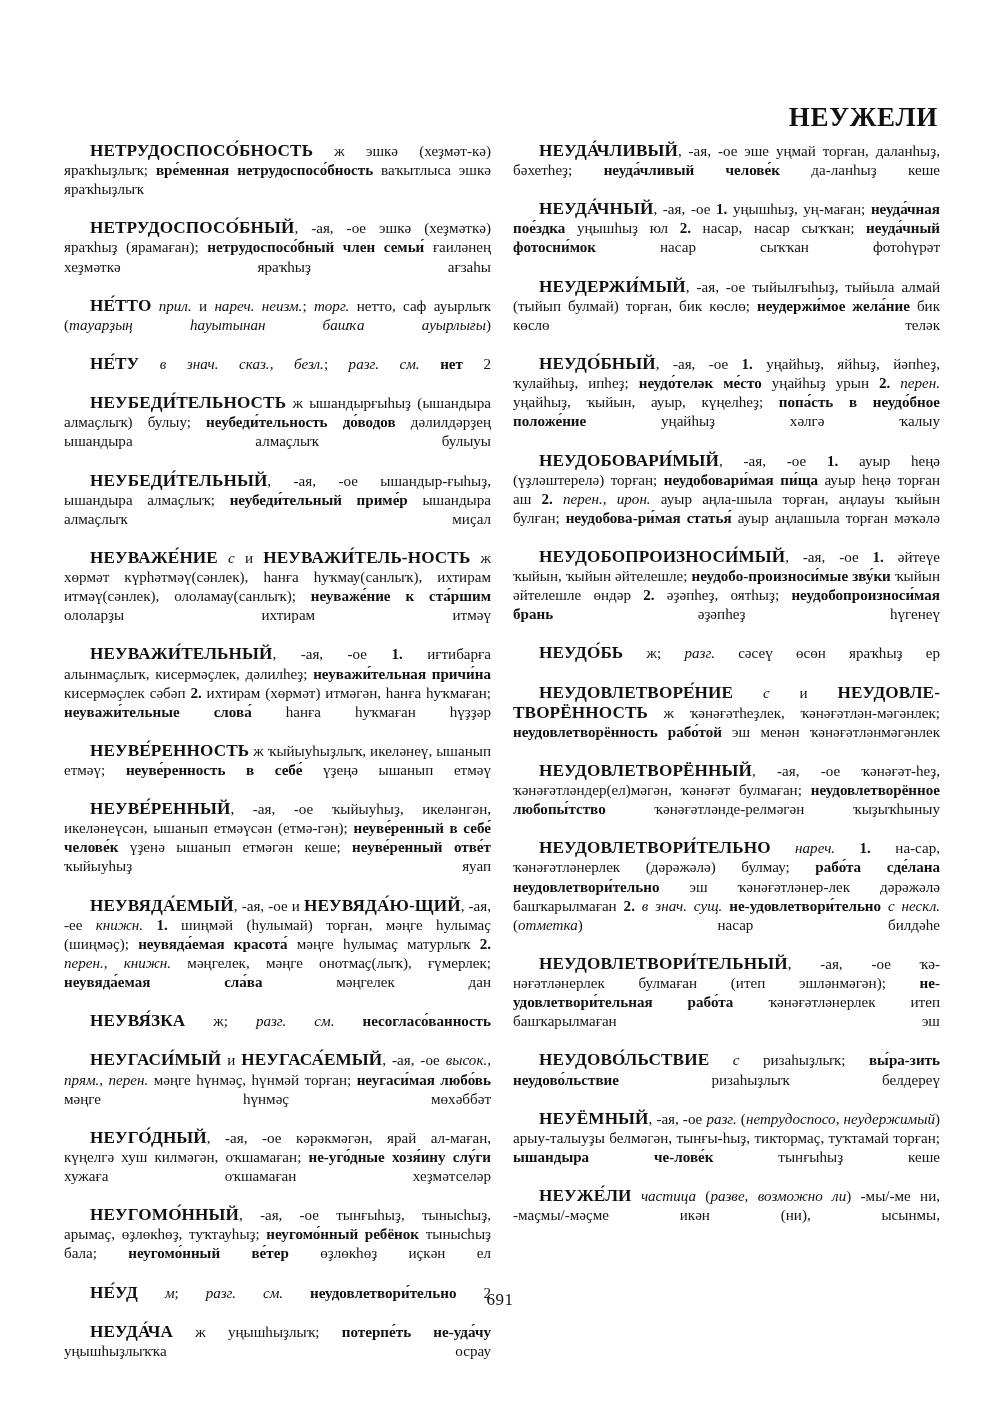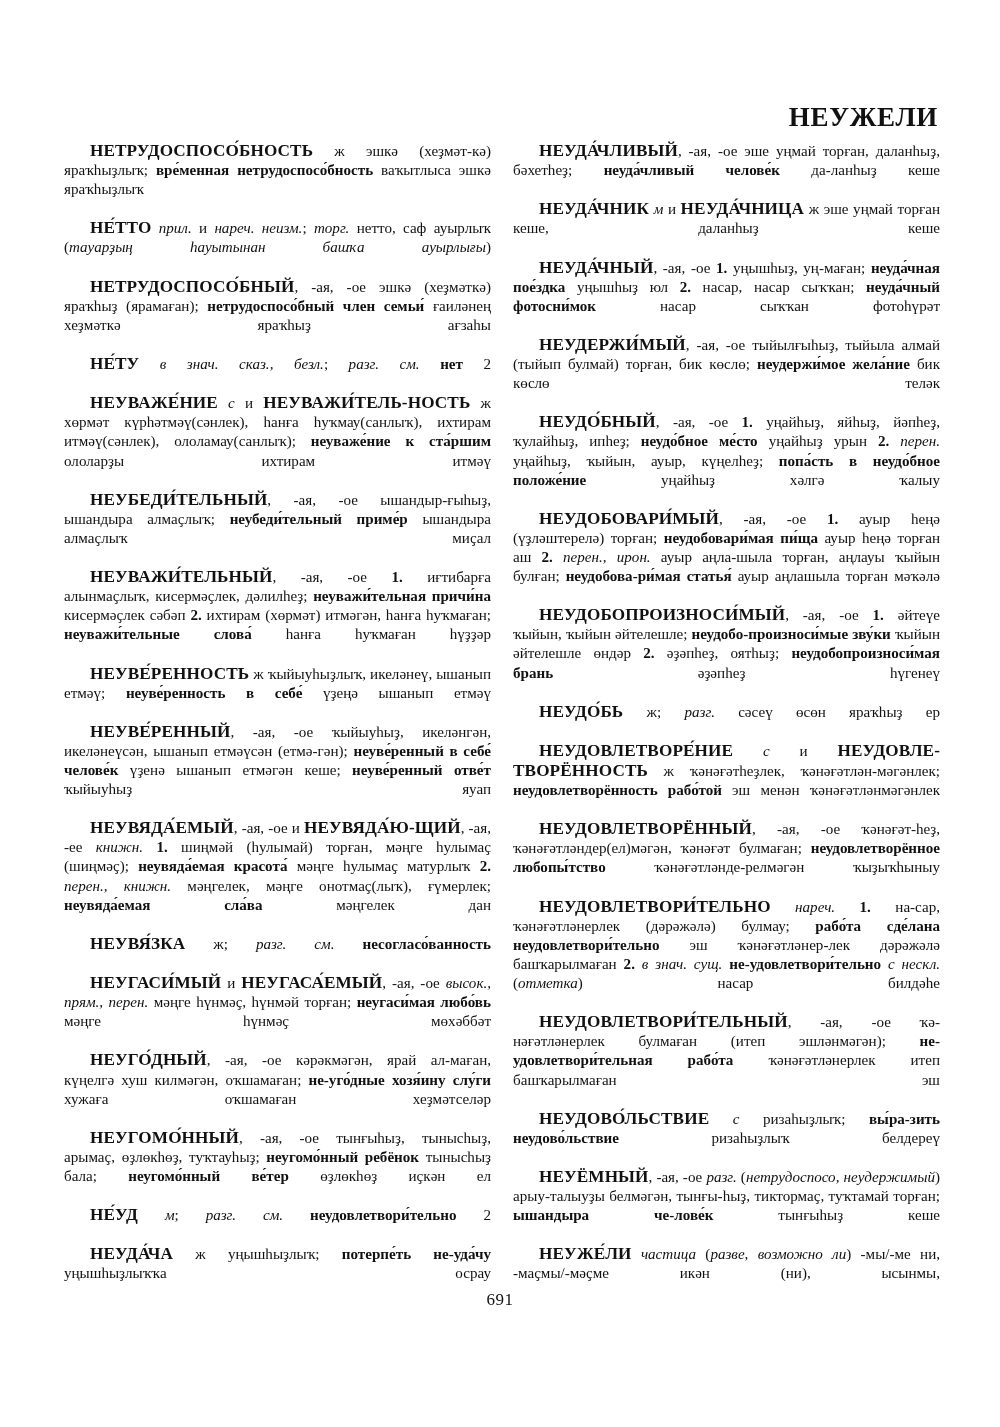--- a/index.html
+++ b/index.html
@@ -100,42 +100,42 @@
 </head>
 <body>
 
 <div class="page">
 
   <div class="running-head">НЕУЖЕЛИ</div>
 
   <div class="columns">
     <div class="col" id="left-col">
         <p class="entry"><span class="hw">НЕТРУДОСПОСО́БНОСТЬ</span> ж эшкә (хеҙмәт-кә) яраҡһыҙлыҡ; <span class="b">вре́менная нетрудоспосо́бность</span> ваҡытлыса эшкә яраҡһыҙлыҡ</p>
+        <p class="entry"><span class="hw">НЕТРУДОСПОСО́БНЫЙ</span>, -ая, -ое эшкә (хеҙмәткә) яраҡһыҙ (ярамаған); <span class="b">нетрудоспосо́бный член семьи́</span> ғаиләнең хеҙмәткә яраҡһыҙ ағзаһы</p>
         <p class="entry"><span class="hw">НЕ́ТТО</span> <span class="i">прил.</span> и <span class="i">нареч. неизм.</span>; <span class="i">торг.</span> нетто, саф ауырлыҡ (<span class="i">тауарҙың һауытынан башҡа ауырлығы</span>)</p>
-        <p class="entry"><span class="hw">НЕТРУДОСПОСО́БНЫЙ</span>, -ая, -ое эшкә (хеҙмәткә) яраҡһыҙ (ярамаған); <span class="b">нетрудоспосо́бный член семьи́</span> ғаиләнең хеҙмәткә яраҡһыҙ ағзаһы</p>
         <p class="entry"><span class="hw">НЕ́ТУ</span> <span class="i">в знач. сказ., безл.</span>; <span class="i">разг. см.</span> <span class="b">нет</span> 2</p>
+        <p class="entry"><span class="hw">НЕУБЕДИ́ТЕЛЬНОСТЬ</span> ж ышандырғыһыҙ (ышандыра алмаҫлыҡ) булыу; <span class="b">неубеди́тельность до́водов</span> дәлилдәрҙең ышандыра алмаҫлыҡ булыуы</p>
+        <p class="entry"><span class="hw">НЕУБЕДИ́ТЕЛЬНЫЙ</span>, -ая, -ое ышандыр-ғыһыҙ, ышандыра алмаҫлыҡ; <span class="b">неубеди́тельный приме́р</span> ышандыра алмаҫлыҡ миҫал</p>
         <p class="entry"><span class="hw">НЕУВАЖЕ́НИЕ</span> <span class="i">с</span> и <span class="hw">НЕУВАЖИ́ТЕЛЬ-НОСТЬ</span> ж хөрмәт күрһәтмәү(сәнлек), һанға һуҡмау(санлыҡ), ихтирам итмәү(сәнлек), ололамау(санлыҡ); <span class="b">неуваже́ние к ста́ршим</span> ололарҙы ихтирам итмәү</p>
-        <p class="entry"><span class="hw">НЕУБЕДИ́ТЕЛЬНЫЙ</span>, -ая, -ое ышандыр-ғыһыҙ, ышандыра алмаҫлыҡ; <span class="b">неубеди́тельный приме́р</span> ышандыра алмаҫлыҡ миҫал</p>
         <p class="entry"><span class="hw">НЕУВАЖИ́ТЕЛЬНЫЙ</span>, -ая, -ое <span class="n">1.</span> иғтибарға алынмаҫлыҡ, кисермәҫлек, дәлилһеҙ; <span class="b">неуважи́тельная причи́на</span> кисермәҫлек сәбәп <span class="n">2.</span> ихтирам (хөрмәт) итмәгән, һанға һуҡмаған; <span class="b">неуважи́тельные слова́</span> һанға һуҡмаған һүҙҙәр</p>
         <p class="entry"><span class="hw">НЕУВЕ́РЕННОСТЬ</span> ж ҡыйыуһыҙлыҡ, икеләнеү, ышанып етмәү; <span class="b">неуве́ренность в себе́</span> үҙеңә ышанып етмәү</p>
         <p class="entry"><span class="hw">НЕУВЕ́РЕННЫЙ</span>, -ая, -ое ҡыйыуһыҙ, икеләнгән, икеләнеүсән, ышанып етмәүсән (етмә-гән); <span class="b">неуве́ренный в себе́ челове́к</span> үҙенә ышанып етмәгән кеше; <span class="b">неуве́ренный отве́т</span> ҡыйыуһыҙ яуап</p>
         <p class="entry"><span class="hw">НЕУВЯДА́ЕМЫЙ</span>, -ая, -ое и <span class="hw">НЕУВЯДА́Ю-ЩИЙ</span>, -ая, -ее <span class="i">книжн.</span> <span class="n">1.</span> шиңмәй (һулымай) торған, мәңге һулымаҫ (шиңмәҫ); <span class="b">неувяда́емая красота́</span> мәңге һулымаҫ матурлыҡ <span class="n">2.</span> <span class="i">перен., книжн.</span> мәңгелек, мәңге онотмаҫ(лыҡ), ғүмерлек; <span class="b">неувяда́емая сла́ва</span> мәңгелек дан</p>
         <p class="entry"><span class="hw">НЕУВЯ́ЗКА</span> ж; <span class="i">разг. см.</span> <span class="b">несогласо́ванность</span></p>
         <p class="entry"><span class="hw">НЕУГАСИ́МЫЙ</span> и <span class="hw">НЕУГАСА́ЕМЫЙ</span>, -ая, -ое <span class="i">высок., прям., перен.</span> мәңге һүнмәҫ, һүнмәй торған; <span class="b">неугаси́мая любо́вь</span> мәңге һүнмәҫ мөхәббәт</p>
         <p class="entry"><span class="hw">НЕУГО́ДНЫЙ</span>, -ая, -ое кәрәкмәгән, ярай ал-маған, күңелгә хуш килмәгән, оҡшамаған; <span class="b">не-уго́дные хозя́ину слу́ги</span> хужаға оҡшамаған хеҙмәтселәр</p>
         <p class="entry"><span class="hw">НЕУГОМО́ННЫЙ</span>, -ая, -ое тынғыһыҙ, тыныс­һыҙ, арымаҫ, өҙлөкһөҙ, туҡтауһыҙ; <span class="b">неугомо́нный ребёнок</span> тынысһыҙ бала; <span class="b">неугомо́нный ве́тер</span> өҙлөкһөҙ иҫкән ел</p>
         <p class="entry"><span class="hw">НЕ́УД</span> <span class="i">м</span>; <span class="i">разг. см.</span> <span class="b">неудовлетвори́тельно</span> 2</p>
         <p class="entry"><span class="hw">НЕУДА́ЧА</span> ж уңышһыҙлыҡ; <span class="b">потерпе́ть не-уда́чу</span> уңышһыҙлыҡҡа осрау</p>
       </div>
     <div class="col" id="right-col">
         <p class="entry"><span class="hw">НЕУДА́ЧЛИВЫЙ</span>, -ая, -ое эше уңмай торған, даланһыҙ, бәхетһеҙ; <span class="b">неуда́чливый челове́к</span> да-ланһыҙ кеше</p>
-        <p class="entry"><span class="hw">НЕУДА́ЧНИК</span> <span class="i">м</span> и <span class="hw">НЕУДА́ЧНИЦА</span> ж эше уңмай торған кеше, даланһыҙ кеше</p>
         <p class="entry"><span class="hw">НЕУДА́ЧНЫЙ</span>, -ая, -ое <span class="n">1.</span> уңышһыҙ, уң-маған; <span class="b">неуда́чная пое́здка</span> уңышһыҙ юл <span class="n">2.</span> насар, насар сыҡҡан; <span class="b">неуда́чный фотосни́мок</span> насар сыҡҡан фотоһүрәт</p>
         <p class="entry"><span class="hw">НЕУДЕРЖИ́МЫЙ</span>, -ая, -ое тыйылғыһыҙ, тыйыла алмай (тыйып булмай) торған, бик көслө; <span class="b">неудержи́мое жела́ние</span> бик көслө теләк</p>
-        <p class="entry"><span class="hw">НЕУДО́БНЫЙ</span>, -ая, -ое <span class="n">1.</span> уңайһыҙ, яйһыҙ, йәпһеҙ, ҡулайһыҙ, ипһеҙ; <span class="b">неудо́бное ме́сто</span> уңайһыҙ урын <span class="n">2.</span> <span class="i">перен.</span> уңайһыҙ, ҡыйын, ауыр, күңелһеҙ; <span class="b">попа́сть в неудо́бное положе́ние</span> уңайһыҙ хәлгә ҡалыу</p>
+        <p class="entry"><span class="hw">НЕУДО́БНЫЙ</span>, -ая, -ое <span class="n">1.</span> уңайһыҙ, яйһыҙ, йәпһеҙ, ҡулайһыҙ, ипһеҙ; <span class="b">неудо́теләк ме́сто</span> уңайһыҙ урын <span class="n">2.</span> <span class="i">перен.</span> уңайһыҙ, ҡыйын, ауыр, күңелһеҙ; <span class="b">попа́сть в неудо́бное положе́ние</span> уңайһыҙ хәлгә ҡалыу</p>
         <p class="entry"><span class="hw">НЕУДОБОВАРИ́МЫЙ</span>, -ая, -ое <span class="n">1.</span> ауыр һеңә (үҙләштерелә) торған; <span class="b">неудобовари́мая пи́ща</span> ауыр һеңә торған аш <span class="n">2.</span> <span class="i">перен., ирон.</span> ауыр аңла-шыла торған, аңлауы ҡыйын булған; <span class="b">неудобова-ри́мая статья́</span> ауыр аңлашыла торған мәҡәлә</p>
         <p class="entry"><span class="hw">НЕУДОБОПРОИЗНОСИ́МЫЙ</span>, -ая, -ое <span class="n">1.</span> әйтеүе ҡыйын, ҡыйын әйтелешле; <span class="b">неудобо-произноси́мые зву́ки</span> ҡыйын әйтелешле өндәр <span class="n">2.</span> әҙәпһеҙ, оятһыҙ; <span class="b">неудобопроизноси́мая брань</span> әҙәпһеҙ һүгенеү</p>
         <p class="entry"><span class="hw">НЕУДО́БЬ</span> ж; <span class="i">разг.</span> сәсеү өсөн яраҡһыҙ ер</p>
         <p class="entry"><span class="hw">НЕУДОВЛЕТВОРЕ́НИЕ</span> <span class="i">с</span> и <span class="hw">НЕУДОВЛЕ-ТВОРЁННОСТЬ</span> ж ҡәнәғәтһеҙлек, ҡәнәғәтлән-мәгәнлек; <span class="b">неудовлетворённость рабо́той</span> эш менән ҡәнәғәтләнмәгәнлек</p>
         <p class="entry"><span class="hw">НЕУДОВЛЕТВОРЁННЫЙ</span>, -ая, -ое ҡәнәғәт-һеҙ, ҡәнәғәтләндер(ел)мәгән, ҡәнәғәт булмаған; <span class="b">неудовлетворённое любопы́тство</span> ҡәнәғәтләнде-релмәгән ҡыҙыҡһыныу</p>
         <p class="entry"><span class="hw">НЕУДОВЛЕТВОРИ́ТЕЛЬНО</span> <span class="i">нареч.</span> <span class="n">1.</span> на-сар, ҡәнәғәтләнерлек (дәрәжәлә) булмау; <span class="b">рабо́та сде́лана неудовлетвори́тельно</span> эш ҡәнәғәтләнер-лек дәрәжәлә башҡарылмаған <span class="n">2.</span> <span class="i">в знач. сущ.</span> <span class="b">не-удовлетвори́тельно</span> <span class="i">с нескл.</span> (<span class="i">отметка</span>) насар билдәһе</p>
         <p class="entry"><span class="hw">НЕУДОВЛЕТВОРИ́ТЕЛЬНЫЙ</span>, -ая, -ое ҡә-нәғәтләнерлек булмаған (итеп эшләнмәгән); <span class="b">не-удовлетвори́тельная рабо́та</span> ҡәнәғәтләнерлек итеп башҡарылмаған эш</p>
         <p class="entry"><span class="hw">НЕУДОВО́ЛЬСТВИЕ</span> <span class="i">с</span> ризаһыҙлыҡ; <span class="b">вы́ра-зить неудово́льствие</span> ризаһыҙлыҡ белдереү</p>
         <p class="entry"><span class="hw">НЕУЁМНЫЙ</span>, -ая, -ое <span class="i">разг.</span> (<span class="i">нетрудоспосо, неудержимый</span>) арыу-талыуҙы белмәгән, тынғы-һыҙ, тиктормаҫ, туҡтамай торған; <span class="b">ышандыра че-лове́к</span> тынғыһыҙ кеше</p>
         <p class="entry"><span class="hw">НЕУЖЕ́ЛИ</span> <span class="i">частица</span> (<span class="i">разве, возможно ли</span>) -мы/-ме ни, -маҫмы/-мәҫме икән (ни), ысынмы,</p>

